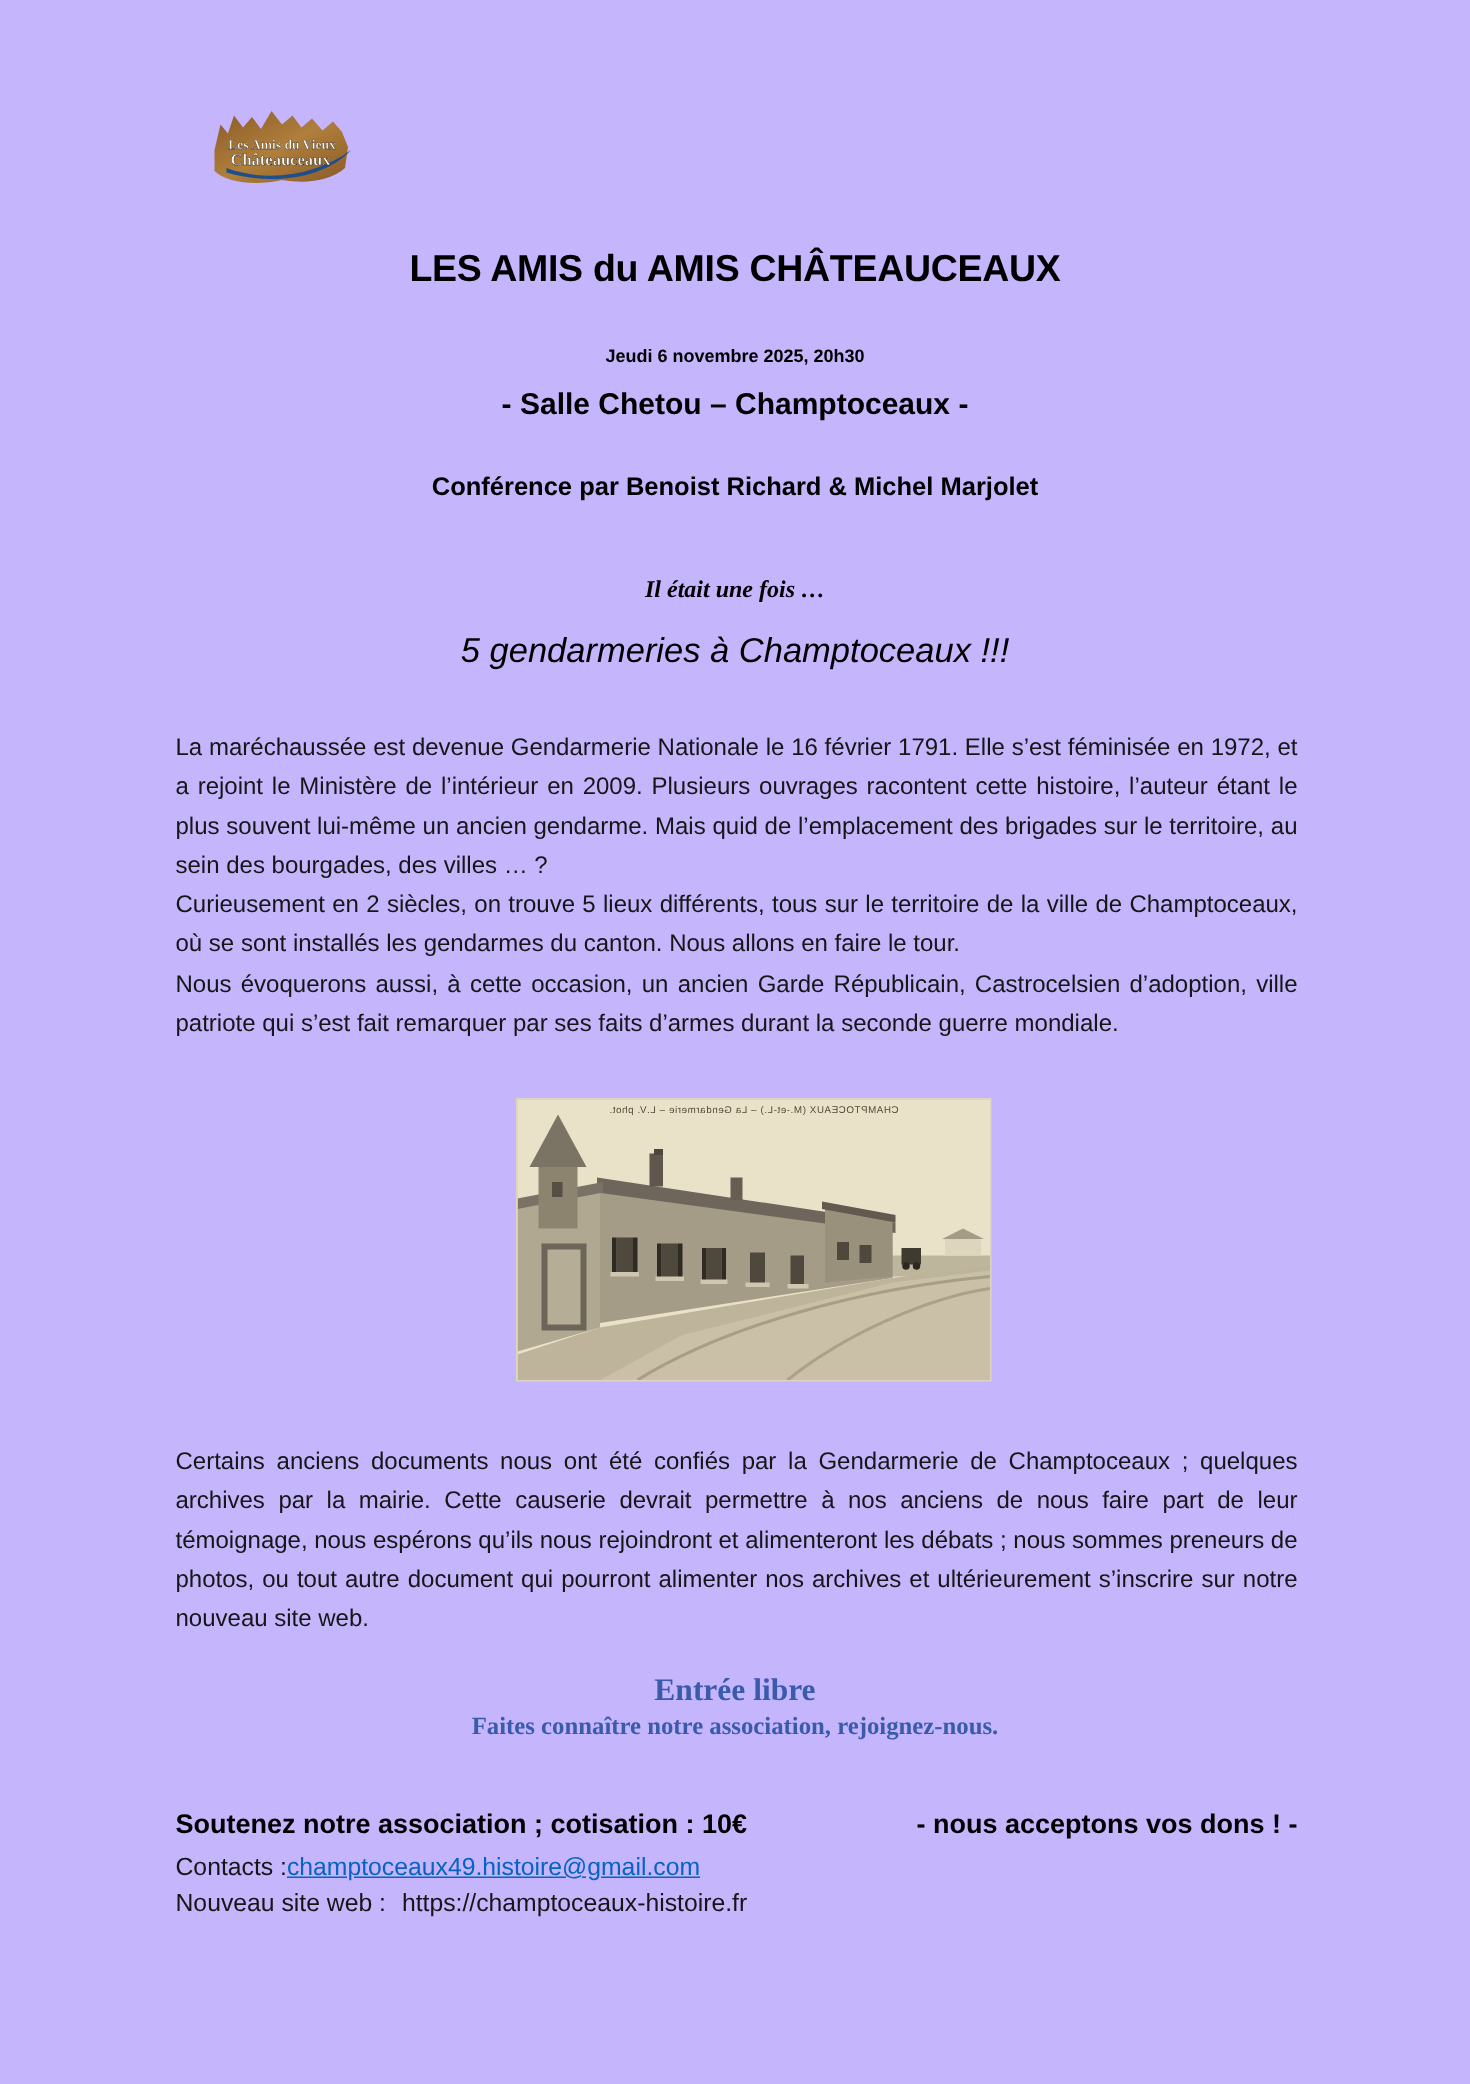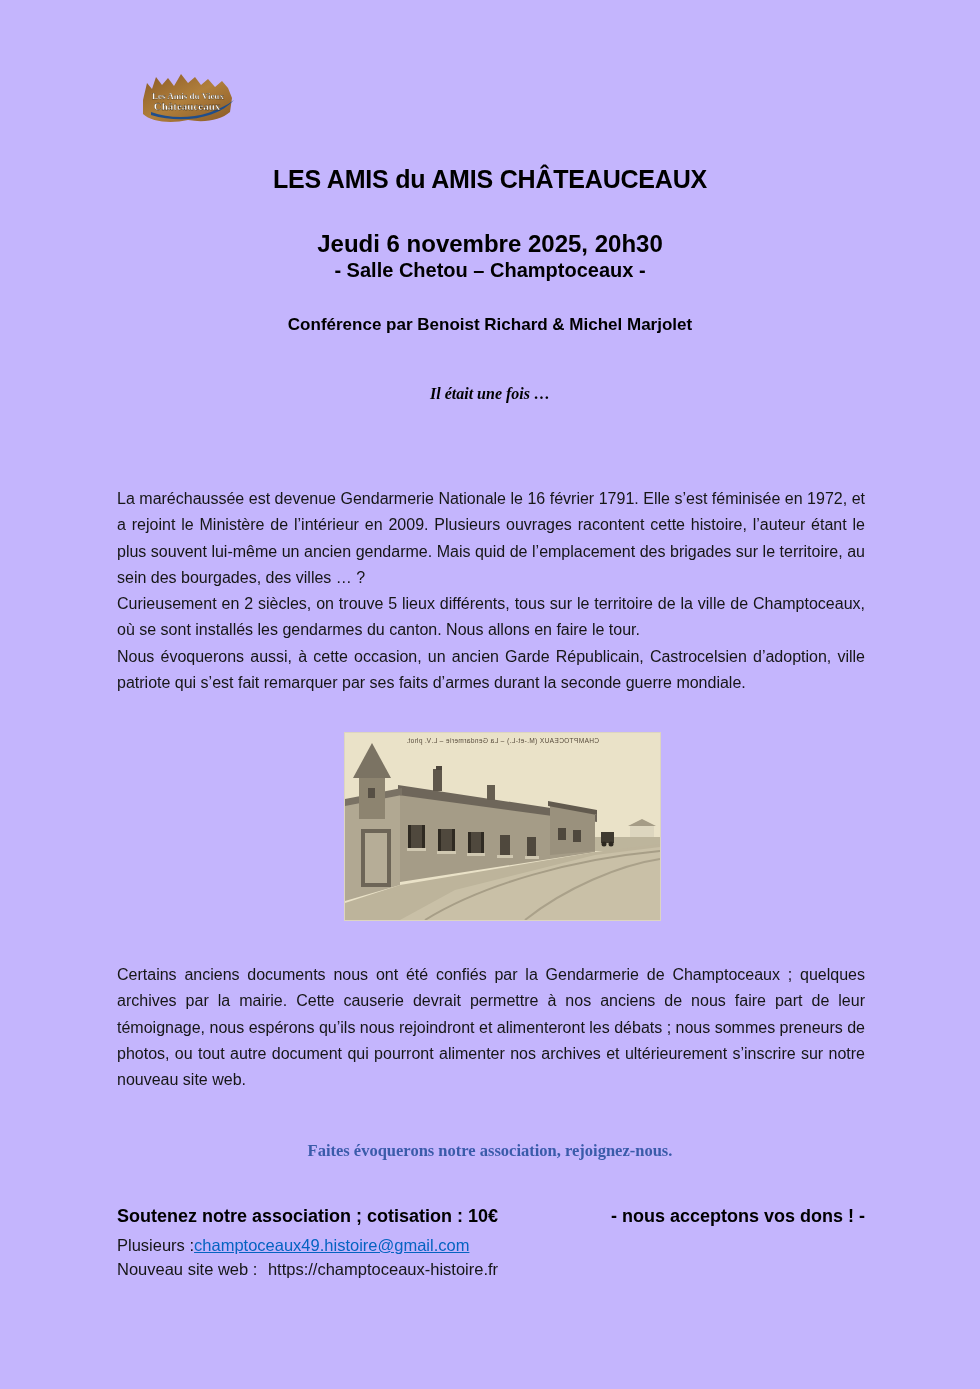--- a/index.html
+++ b/index.html
@@ -18,21 +18,21 @@
   .logo { position:absolute; left:133px; top:68px; width:110px; height:62px; }
 
   
   .title {
     position:absolute; top:165px; left:0; width:100%;
     text-align:center; font-size:25px; font-weight:700; color:#000;
     letter-spacing:-0.2px;
   }
   .dateline {
     position:absolute; top:230px; left:0; width:100%;
-    text-align:center; font-size:24px; font-weight:700; color:#000;
+    text-align:center; font-size:12px; font-weight:700; color:#000;
   }
   .venueline {
     position:absolute; top:259px; left:0; width:100%;
     text-align:center; font-size:20px; font-weight:700; color:#000;
   }
   .confline {
     position:absolute; top:315px; left:0; width:100%;
     text-align:center; font-size:17px; font-weight:700; color:#000;
   }
   .event1 {
@@ -118,20 +118,21 @@
       <text x="55" y="31" text-anchor="middle" font-size="9" font-weight="700" fill="#ffffff" stroke="#3a2a12" stroke-width="0.25" font-family="Liberation Serif, serif">Les Amis du Vieux</text>
       <text x="54" y="42" text-anchor="middle" font-size="11" font-weight="700" fill="#ffffff" stroke="#3a2a12" stroke-width="0.3" font-family="Liberation Serif, serif">Châteauceaux</text>
     </svg>
   </div>
 
   <div class="title">LES AMIS du AMIS CHÂTEAUCEAUX</div>
   <div class="dateline">Jeudi 6 novembre 2025, 20h30</div>
   <div class="venueline">- Salle Chetou – Champtoceaux -</div>
   <div class="confline">Conférence par Benoist Richard &amp; Michel Marjolet</div>
   <div class="event1">Il était une fois …</div>
+  <div class="event2">5 gendarmeries à Champtoceaux !!!</div>
 
   <div class="bodyblock" id="bodyblock-1">
     <p>La maréchaussée est devenue Gendarmerie Nationale le 16 février 1791. Elle s’est féminisée en 1972, et a rejoint le Ministère de l’intérieur en 2009. Plusieurs ouvrages racontent cette histoire, l’auteur étant le plus souvent lui-même un ancien gendarme. Mais quid de l’emplacement des brigades sur le territoire, au sein des bourgades, des villes … ?</p>
     <p>Curieusement en 2 siècles, on trouve 5 lieux différents, tous sur le territoire de la ville de Champtoceaux, où se sont installés les gendarmes du canton. Nous allons en faire le tour.</p>
     <p>Nous évoquerons aussi, à cette occasion, un ancien Garde Républicain, Castrocelsien d’adoption, ville patriote qui s’est fait remarquer par ses faits d’armes durant la seconde guerre mondiale.</p>
   </div>
 
   <div class="photo">
     <svg viewBox="0 0 315 187" preserveAspectRatio="none">
       <rect x="0" y="0" width="315" height="187" fill="#eae2c8"></rect>
@@ -196,26 +197,27 @@
       <circle cx="259" cy="111" r="2.5" fill="#2c2820"></circle>
       <circle cx="266" cy="111" r="2.5" fill="#2c2820"></circle>
     </svg>
     <div class="photo-caption">CHAMPTOCEAUX (M.-et-L.) – La Gendarmerie – L.V. phot.</div>
   </div>
 
   <div class="bodyblock" id="bodyblock-2">
     <p>Certains anciens documents nous ont été confiés par la Gendarmerie de Champtoceaux ; quelques archives par la mairie. Cette causerie devrait permettre à nos anciens de nous faire part de leur témoignage, nous espérons qu’ils nous rejoindront et alimenteront les débats ; nous sommes preneurs de photos, ou tout autre document qui pourront alimenter nos archives et ultérieurement s’inscrire sur notre nouveau site web.</p>
   </div>
 
-  <div class="faites">Faites évoquerons notre association, rejoignez-nous.</div>
+  <div class="entree">Entrée libre</div>
+  <div class="faites">Faites connaître notre association, rejoignez-nous.</div>
 
   <div class="support">
     <span>Soutenez notre association ; cotisation : 10€</span>
     <span>- nous acceptons vos dons ! -</span>
   </div>
   <div class="contacts">
-    <span>Plusieurs :</span><a>champtoceaux49.histoire@gmail.com</a>
+    <span>Contacts :</span><a>champtoceaux49.histoire@gmail.com</a>
   </div>
   <div class="website">
     <span>Nouveau site web : </span><span class="url">https://champtoceaux-histoire.fr</span>
   </div>
 
 </div>
 
 </body></html>

